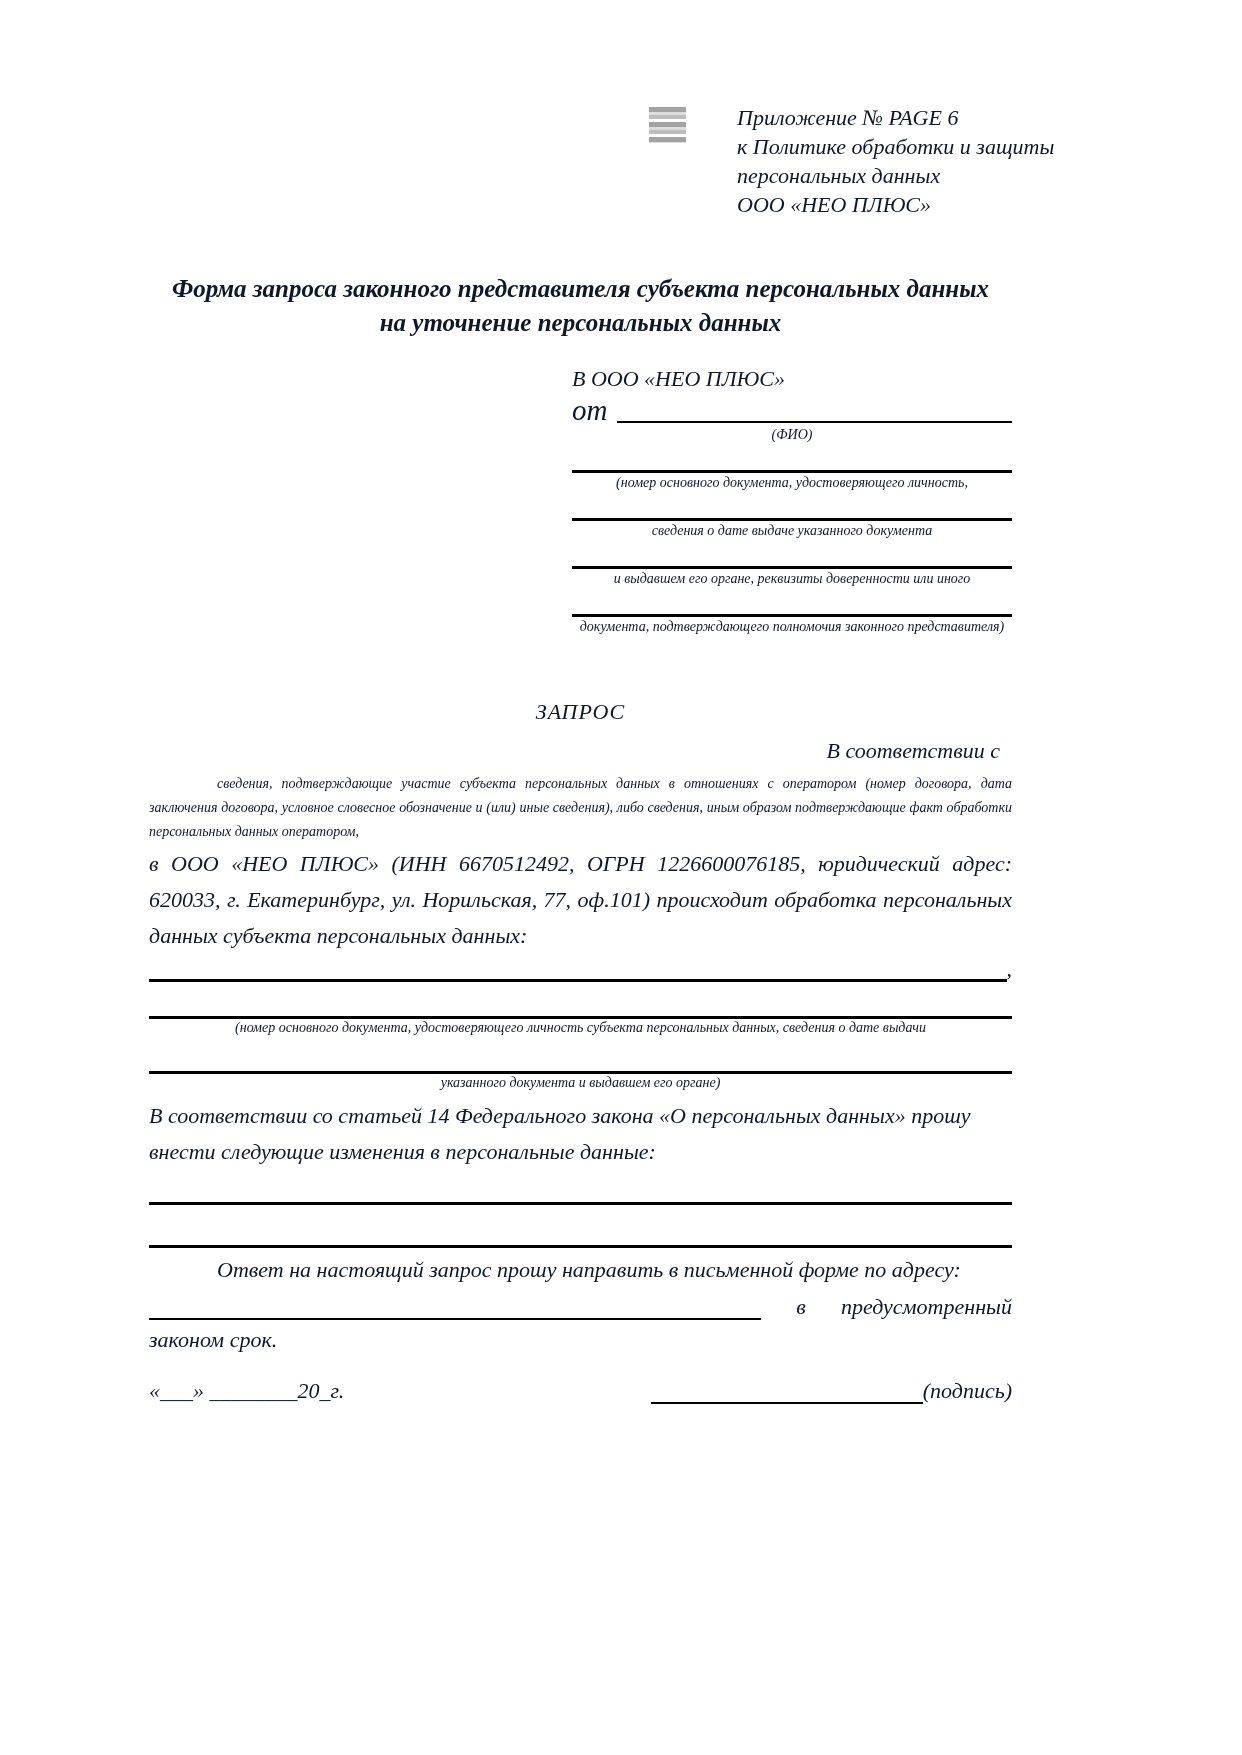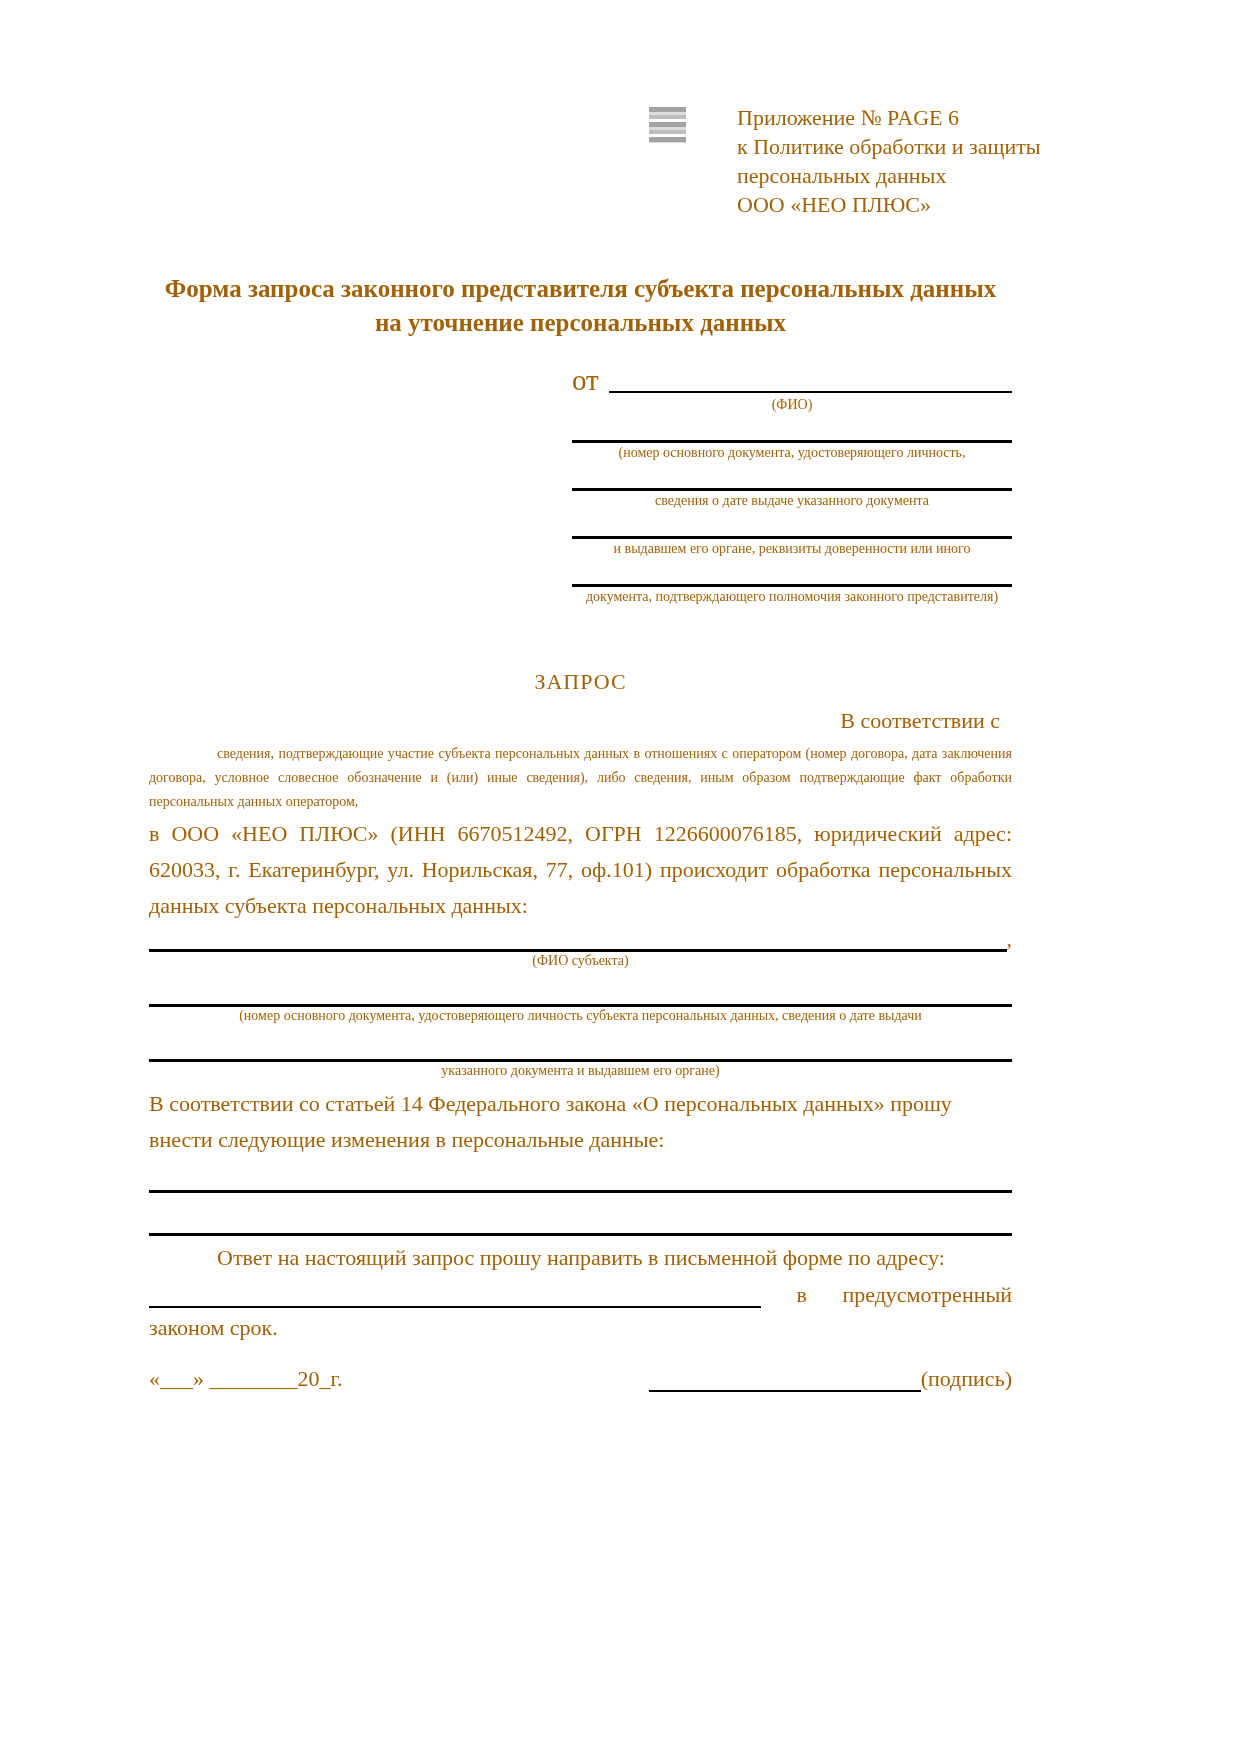--- a/index.html
+++ b/index.html
@@ -1,22 +1,23 @@
 <!DOCTYPE html>
 <html><head>
 <meta charset="utf-8">
 <style>
   html,body{margin:0;padding:0;background:#ffffff;}
   .page{
     position:relative;
     width:1242px;height:1755px;
     background:#ffffff;
-    color:#a16207;
+    color:#0f172a;
     font-family:"Liberation Serif","DejaVu Serif",serif;
     overflow:hidden;
+    font-style:italic;
   }
   
   .hdr{
     position:absolute;left:737px;top:103px;
     font-size:22px;line-height:29px;white-space:nowrap;
   }
   .hdr-artifact{
     position:absolute;left:649px;top:107px;width:37px;height:36px;
     background:repeating-linear-gradient(180deg,
       #a3a3a3 0 5px,#dcdcdc 5px 8px,#bdbdbd 8px 12px,#ffffff 12px 15px);
@@ -80,20 +81,21 @@
   </div>
 
   <div class="content">
 
     <div class="title">
       <div>Форма запроса законного представителя субъекта персональных данных</div>
       <div>на уточнение персональных данных</div>
     </div>
 
     <div class="addr">
+      <div class="t22">В ООО «НЕО ПЛЮС»</div>
       <div class="from-row">
         <span class="lbl">от</span>
         <span class="fill"></span>
       </div>
       <div class="cap">(ФИО)</div>
 
       <div class="field">
         <div class="fline"></div>
         <div class="cap">(номер основного документа, удостоверяющего личность,</div>
       </div>
@@ -119,21 +121,20 @@
     </div>
 
     <p class="footnote">сведения, подтверждающие участие субъекта персональных данных в отношениях с оператором (номер договора, дата заключения договора, условное словесное обозначение и (или) иные сведения), либо сведения, иным образом подтверждающие факт обработки персональных данных оператором,</p>
 
     <p class="body-para">в ООО «НЕО ПЛЮС» (ИНН 6670512492, ОГРН 1226600076185, юридический адрес: 620033, г. Екатеринбург, ул. Норильская, 77, оф.101) происходит обработка персональных данных субъекта персональных данных:</p>
 
     <div class="subject-row">
       <span class="sline"></span>
       <span>,</span>
     </div>
-    <div class="cap">(ФИО субъекта)</div>
 
     <div class="wide-field">
       <div class="fline"></div>
       <div class="cap">(номер основного документа, удостоверяющего личность субъекта персональных данных, сведения о дате выдачи</div>
     </div>
     <div class="wide-field">
       <div class="fline"></div>
       <div class="cap">указанного документа и выдавшем его органе)</div>
     </div>
 

